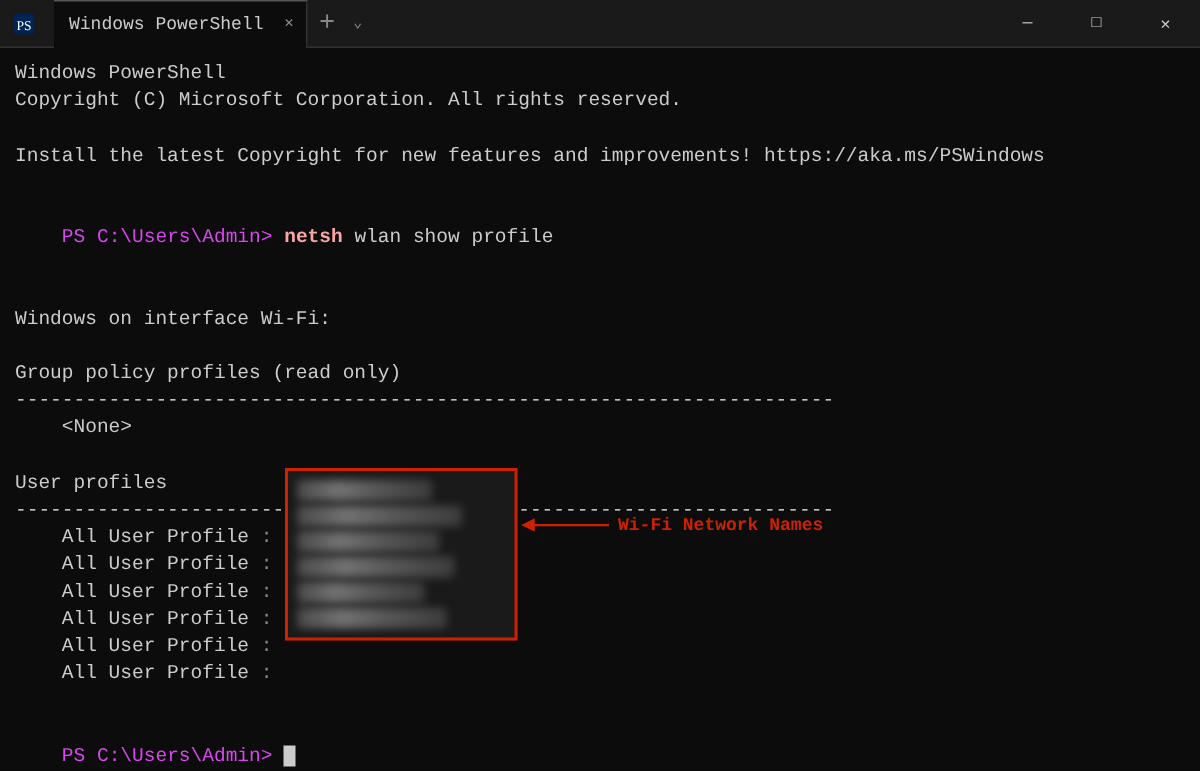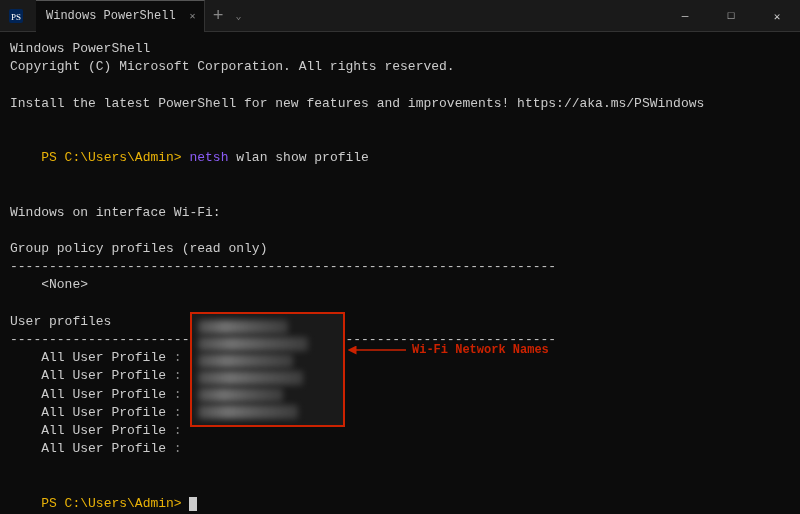--- a/index.html
+++ b/index.html
@@ -118,30 +118,30 @@
       overflow: hidden;
       position: relative;
     }
 
     .line {
       white-space: pre;
       min-height: 18px;
     }
 
     .cmd-prompt {
-      color: #eab308;
+      color: #d946ef;
     }
 
     .cmd-text {
       color: #cccccc;
     }
 
     .cmd-bold {
-      color: #8b5cf6;
-      font-weight: normal;
+      color: #fca5a5;
+      font-weight: bold;
       margin-top: 36px;
     }
 
     
     .network-area {
       position: absolute;
       left: 190px;
       top: 280px;
       width: 155px;
       height: 115px;
@@ -232,21 +232,21 @@
     <div class="ctrl-btn">—</div>
     <div class="ctrl-btn">□</div>
     <div class="ctrl-btn close">✕</div>
   </div>
 </div>
 
 <div class="terminal">
   <div class="line">Windows PowerShell</div>
   <div class="line">Copyright (C) Microsoft Corporation. All rights reserved.</div>
   <div class="line">&nbsp;</div>
-  <div class="line">Install the latest PowerShell for new features and improvements! https://aka.ms/PSWindows</div>
+  <div class="line">Install the latest Copyright for new features and improvements! https://aka.ms/PSWindows</div>
   <div class="line">&nbsp;</div>
   <div class="line">
     <span class="cmd-prompt">PS C:\Users\Admin&gt; </span><span class="cmd-bold">netsh</span><span class="cmd-text"> wlan show profile</span>
   </div>
   <div class="line">&nbsp;</div>
   <div class="line">Windows on interface Wi-Fi:</div>
   <div class="line">&nbsp;</div>
   <div class="line">Group policy profiles (read only)</div>
   <div class="line">----------------------------------------------------------------------</div>
   <div class="line">    &lt;None&gt;</div>

